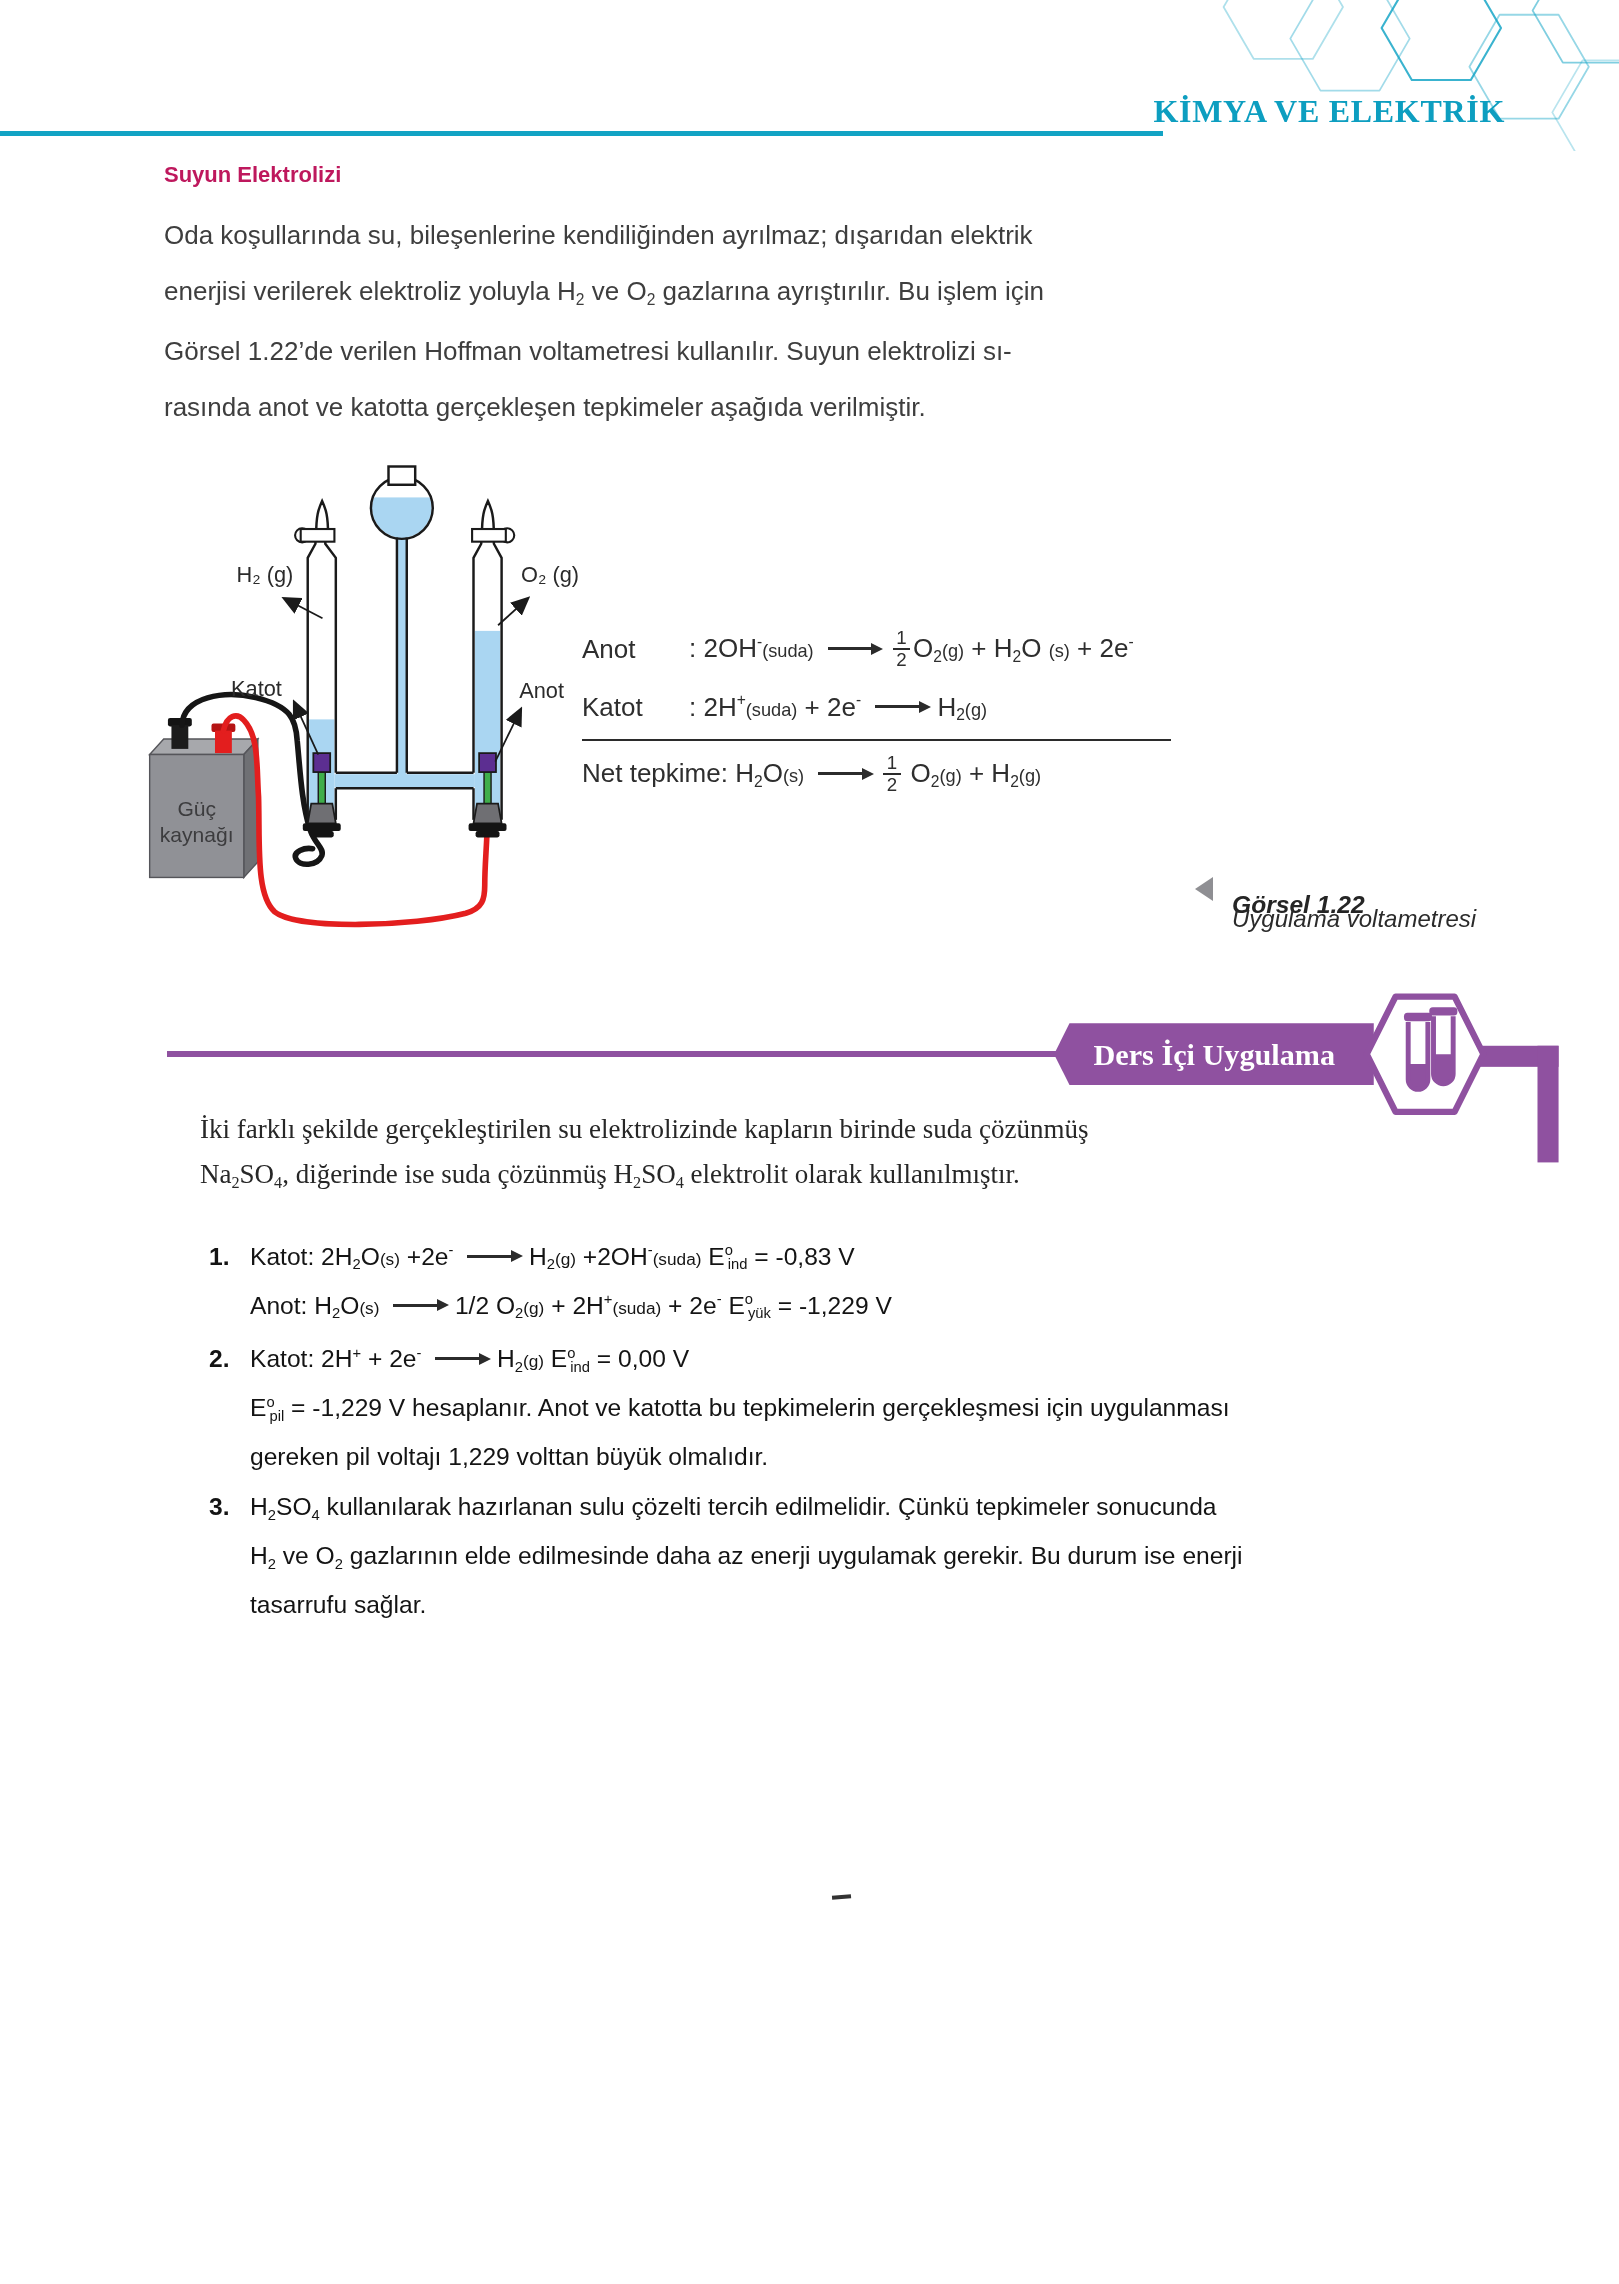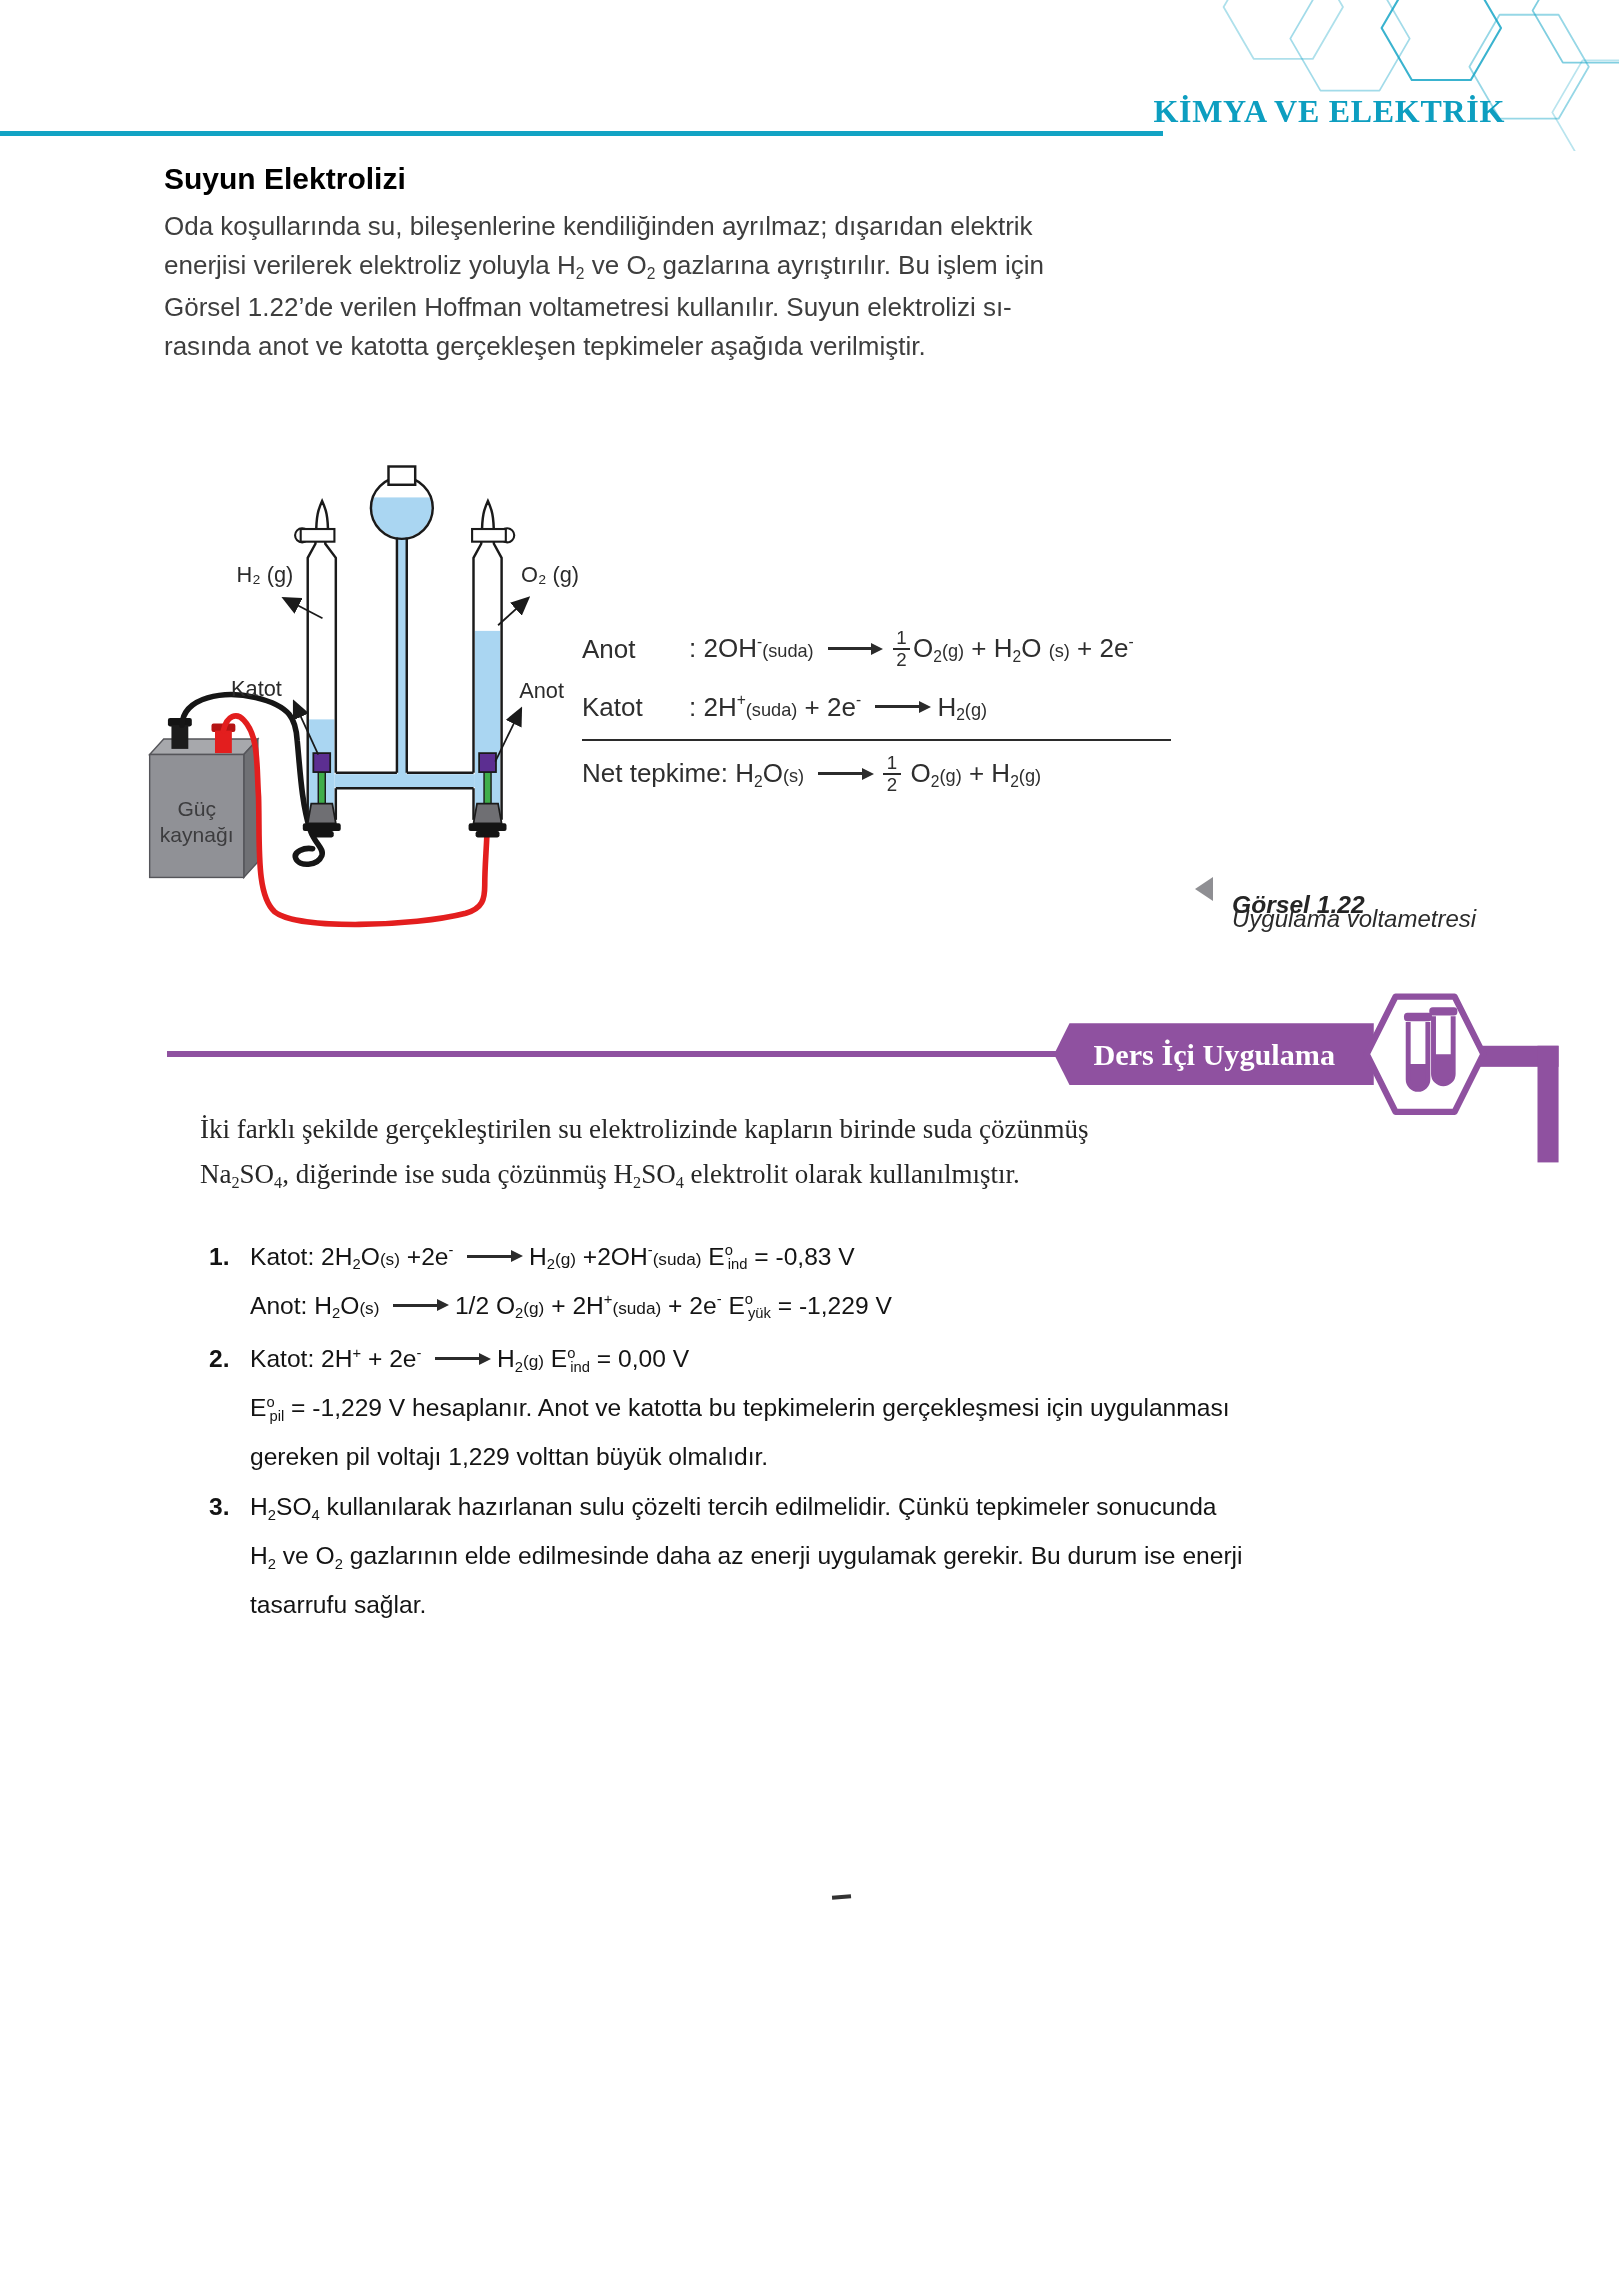--- a/index.html
+++ b/index.html
@@ -7,22 +7,22 @@
         font-family:"Liberation Sans",sans-serif;border-radius:19px;}
   .abs{position:absolute;}
 
   
   .hdr-line{left:0;top:131px;width:1163px;height:4.9px;background:#12a3c4;}
   .hdr-title{left:1083px;top:93px;width:422px;text-align:right;
              font-family:"Liberation Serif",serif;font-weight:bold;font-size:32px;
              color:#0d9ec0;letter-spacing:0.7px;}
 
   
-  .sec-heading{left:164px;top:162px;font-size:30px;font-weight:bold;color:#000000;}
-  .intro{left:164px;top:207px;width:1097px;font-size:26px;line-height:39px;color:#3e3e3e;}
+  .sec-heading{left:164px;top:162px;font-size:22px;font-weight:bold;color:#be185d;}
+  .intro{left:164px;top:207px;width:1097px;font-size:26px;line-height:56px;color:#3e3e3e;}
 
   
   .eqs{left:582px;top:620px;width:647px;font-size:26px;color:#2e2e2e;}
   .eq-row{display:flex;align-items:center;min-height:58px;}
   .eq-label{width:107px;flex:0 0 107px;}
   .eq-hr{width:589px;height:0;border-top:2.1px solid #2b2b2b;margin:2.8px 0 4.2px 0;}
   sup{font-size:.6em;position:relative;top:-.65em;vertical-align:baseline;}
   sub{font-size:.6em;position:relative;top:.3em;vertical-align:baseline;}
   sub.t{margin-left:-.35em;}
   small{font-size:.7em;}

